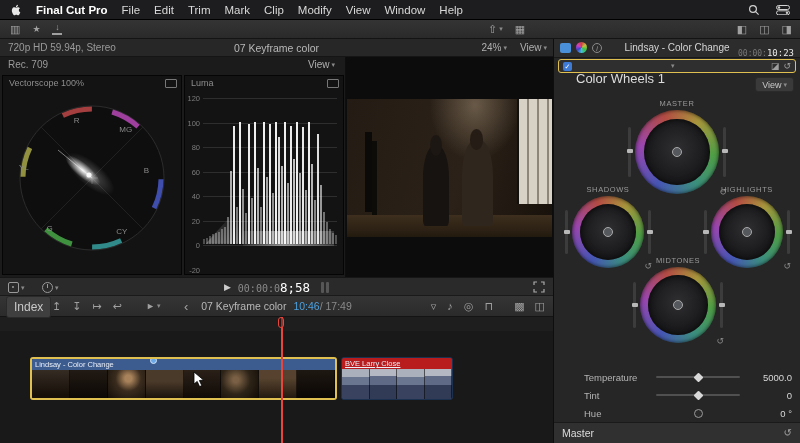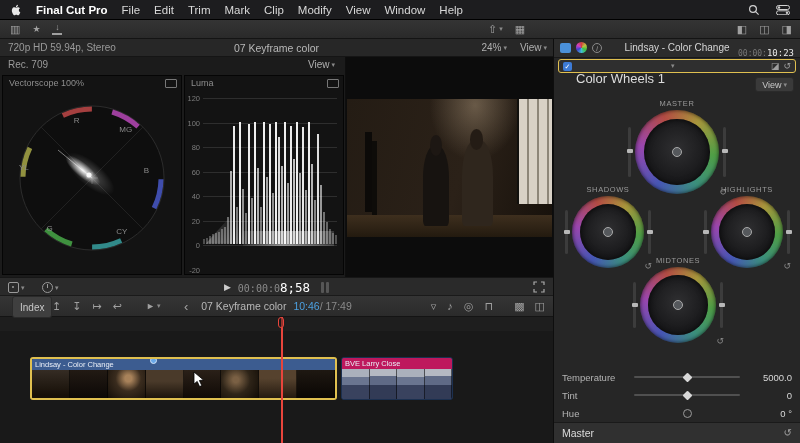--- a/index.html
+++ b/index.html
@@ -92,42 +92,42 @@
   .meters i{width:3px;height:11px;background:#565656;border-radius:1px;}
   .ic-sq{display:inline-block;width:9px;height:9px;border:1px solid #999;border-radius:2px;position:relative;}
   .ic-sq::after{content:"";position:absolute;left:3px;top:3px;width:2px;height:2px;background:#999;border-radius:50%;}
   .ic-circ{display:inline-block;width:9px;height:9px;border:1px solid #999;border-radius:50%;position:relative;}
   .ic-circ::after{content:"";position:absolute;left:4px;top:1px;width:1px;height:4px;background:#999;}
 
   
   #tlbar{left:0;top:256px;width:553px;height:22px;background:linear-gradient(#353535,#2b2b2b);
     border-top:1px solid #1a1a1a;border-bottom:1px solid #141414;box-sizing:border-box;}
   #tlbar .titem{position:absolute;top:0;height:20px;display:flex;align-items:center;}
-  #index-btn{left:12px;background:#3f3f3f;border:1px solid #2a2a2a;border-radius:3px;
-    height:14px;top:3px;padding:0 7px;color:#c8c8c8;font-size:10px;}
+  #index-btn{left:6px;background:#3f3f3f;border:1px solid #2a2a2a;border-radius:3px;
+    height:14px;top:3px;padding:0 7px;color:#c8c8c8;font-size:12px;}
   .tl-title{color:#b8b8b8;font-size:10.5px;}
   .tl-time-cur{color:var(--timecode-blue);font-size:10.5px;margin-left:7px;}
   .tl-time-tot{color:#8a8a8a;font-size:10.5px;}
 
   
   #ruler{left:0;top:278px;width:553px;height:14px;background:#232323;
     border-bottom:1px solid #0c0c0c;box-sizing:border-box;
     background-image:repeating-linear-gradient(90deg,#383838 0 1px,transparent 1px 29px);}
   .rlabel{position:absolute;top:2px;font-size:8px;color:#7d7d7d;border-left:1px solid #565656;
     padding-left:3px;line-height:10px;font-family:"DejaVu Sans Mono",monospace;letter-spacing:-.3px;}
 
   
   #tracks{left:0;top:292px;width:553px;height:112px;background:#191919;}
   .clip{position:absolute;top:26px;height:43px;border-radius:3px;overflow:hidden;box-sizing:border-box;}
   #clip1{left:30px;width:307px;border:2px solid var(--selection-yellow);background:#0c0c0c;}
   #clip2{left:341px;width:112px;border:1px solid #1c3050;background:var(--clip-blue);}
   .namebar{position:absolute;left:0;right:0;top:0;height:11px;font-size:7.5px;line-height:11px;
     padding-left:3px;color:#e9eef7;white-space:nowrap;overflow:hidden;}
   #clip1 .namebar{background:#3c5c90;}
-  #clip2 .namebar{background:#be185d;}
+  #clip2 .namebar{background:#b91c1c;text-decoration:underline;}
   .thumbs{position:absolute;left:0;right:0;top:11px;bottom:0;display:flex;}
   .thumbs>div{flex:1;border-right:1px solid rgba(0,0,0,.55);}
   #clip1 .thumbs>div:nth-child(1){background:linear-gradient(180deg,#352c24 0%,#171008 90%);}
   #clip1 .thumbs>div:nth-child(2){background:linear-gradient(180deg,#221a14,#0c0806);}
   #clip1 .thumbs>div:nth-child(3){background:radial-gradient(circle at 55% 30%,#a8825a 0 12%,#3a2c1e 45%,#140e08 100%);}
   #clip1 .thumbs>div:nth-child(4){background:linear-gradient(180deg,#4a3a2a 0 40%,#1c140c 100%);}
   #clip1 .thumbs>div:nth-child(5){background:linear-gradient(180deg,#2a2018,#100a06);}
   #clip1 .thumbs>div:nth-child(6){background:radial-gradient(circle at 40% 35%,#7a6044 0 10%,#2e2418 50%,#120c06 100%);}
   #clip1 .thumbs>div:nth-child(7){background:linear-gradient(180deg,#56422e 0 30%,#241a10 100%);}
   #clip1 .thumbs>div:nth-child(8){background:linear-gradient(180deg,#1e1812,#0a0604);}
@@ -179,21 +179,21 @@
     background:radial-gradient(circle at 50% 45%,#2f2f31 0%,#1a1a1c 60%,#141416 100%);
     box-shadow:inset 0 0 6px rgba(0,0,0,.8);}
   .puck{position:absolute;left:50%;top:50%;width:8px;height:8px;margin:-5px;
     border-radius:50%;border:1.5px solid #aaa;background:#55585c;}
   .wslider{position:absolute;width:3px;top:20%;height:60%;background:#3c3c3c;border-radius:2px;}
   .wslider.l{left:-7px;}.wslider.r{right:-7px;}
   .whandle{position:absolute;left:-1.5px;top:45%;width:6px;height:4px;background:#b8b8b8;border-radius:1px;}
   .wreset{position:absolute;right:-8px;bottom:-3px;color:#8a8a8a;font-size:9px;}
 
   #params{position:absolute;left:0;top:329px;right:0;}
-  .prow{display:flex;align-items:center;height:18px;padding:0 8px;gap:8px;}
+  .prow{display:flex;align-items:center;height:18px;padding:0 8px;gap:8px;margin-left:22px;}
   .plabel{width:64px;color:#b4b4b4;font-size:9.5px;flex:none;}
   .ptrack{flex:1;position:relative;height:2px;background:#505050;border-radius:1px;}
   .phandle{position:absolute;left:50%;top:50%;width:7px;height:7px;margin:-3.5px;
     background:#d8d8d8;transform:rotate(45deg);border-radius:1px;}
   .phandle.round{transform:none;border-radius:50%;width:9px;height:9px;margin:-4.5px;
     background:#2a2a2a;border:1.5px solid #9a9a9a;box-sizing:border-box;}
   .pvalue{width:44px;text-align:right;color:#d8d8d8;font-size:9.5px;flex:none;}
 
   #master-bar{position:absolute;left:0;right:0;top:383px;height:21px;background:#303030;
     border-top:1px solid #1a1a1a;display:flex;align-items:center;padding:0 8px;box-sizing:border-box;}

